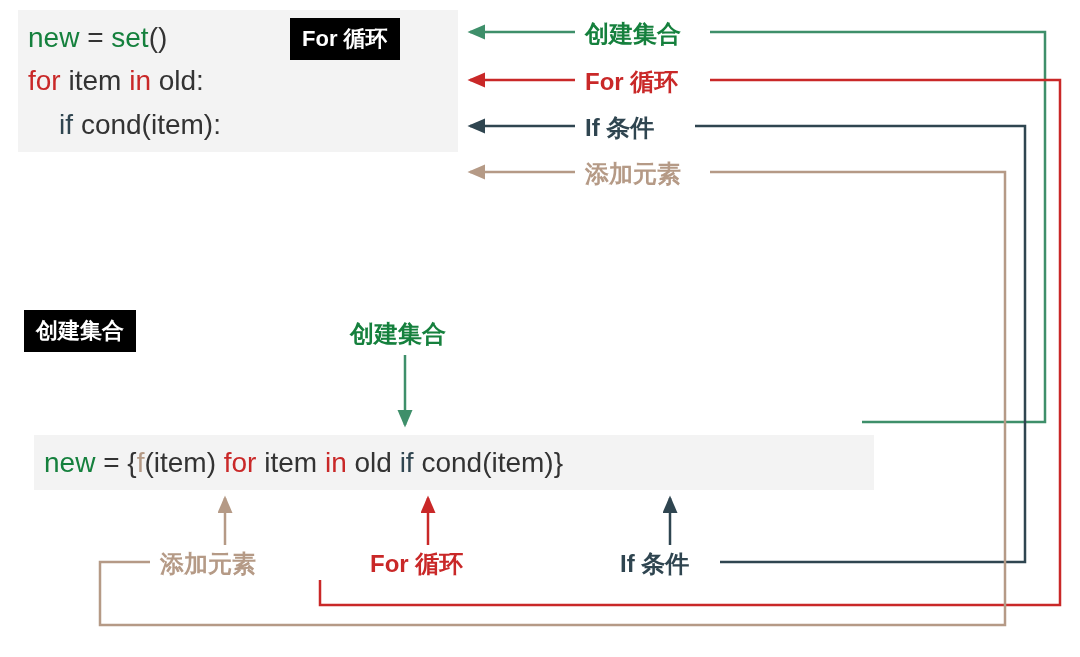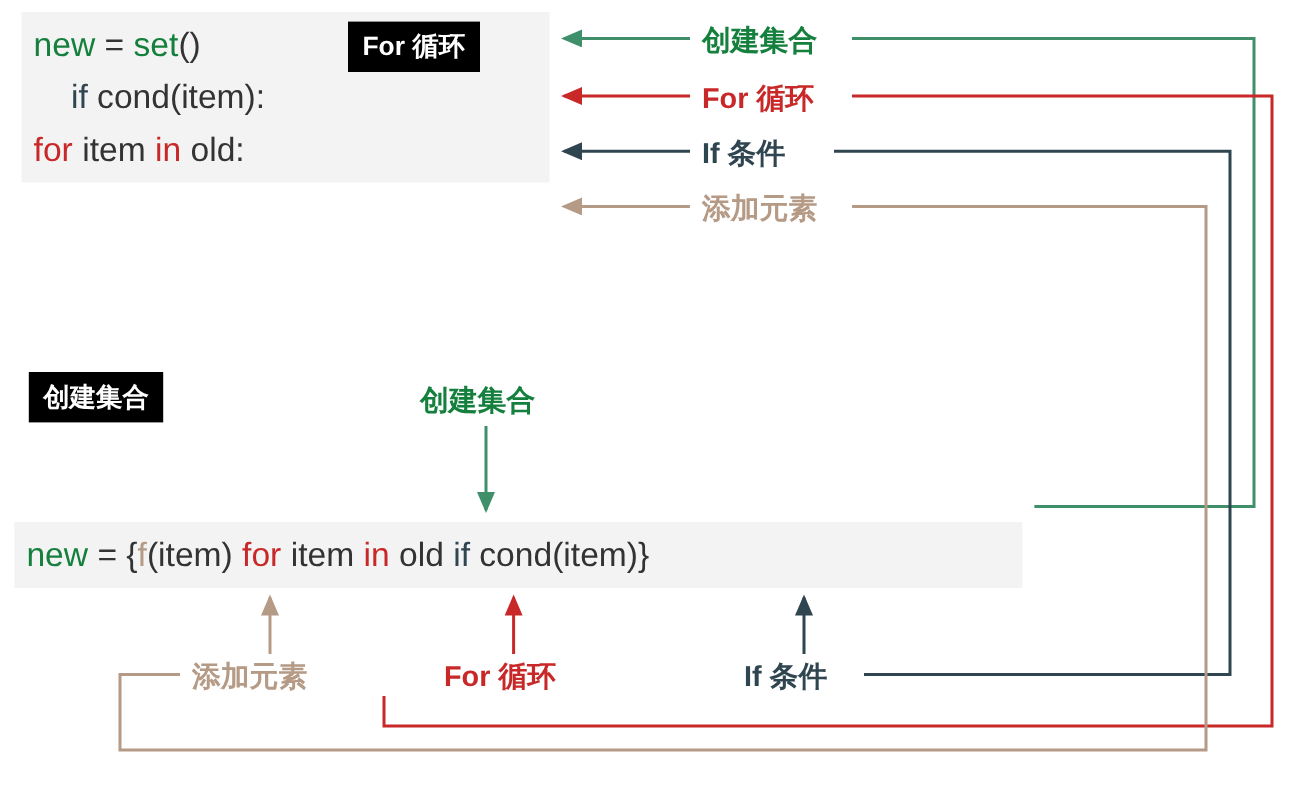--- a/index.html
+++ b/index.html
@@ -19,21 +19,21 @@
     line-height: 1.55;
     padding: 6px 10px;
     color: #333;
   }
   .codebox-top {
     left: 18px;
     top: 10px;
     width: 440px;
   }
   .codebox-bot {
-    left: 12px;
+    left: 34px;
     top: 435px;
     width: 840px;
     white-space: nowrap;
   }
   .black-label {
     position: absolute;
     background: #000;
     color: #fff;
     font-weight: bold;
     font-size: 22px;
@@ -64,24 +64,24 @@
   svg .st-tan   { stroke:#b59a86; fill:none; stroke-width:2.5; }
 </style>
 </head>
 <body>
 
 <div class="codebox codebox-top">
   <div>
     <span class="tok c-green">new</span><span class="tok"> = </span><span class="tok c-green">set</span><span class="tok">()</span>
   </div>
   <div>
-    <span class="tok c-dark">    if</span><span class="tok"> cond(item):</span>
+    <span class="tok c-red">for</span><span class="tok"> item </span><span class="tok c-red">in</span><span class="tok"> old:</span>
   </div>
   <div>
-    <span class="tok c-red">for</span><span class="tok"> item </span><span class="tok c-red">in</span><span class="tok"> old:</span>
+    <span class="tok c-dark">    if</span><span class="tok"> cond(item):</span>
   </div>
 </div>
 
 <div class="black-label bl-top">For 循环</div>
 
 <div class="anno c-green" style="left:585px; top:18px;">创建集合</div>
 <div class="anno c-red" style="left:585px; top:66px;">For 循环</div>
 <div class="anno c-dark" style="left:585px; top:112px;">If 条件</div>
 <div class="anno c-tan" style="left:585px; top:158px;">添加元素</div>
 

